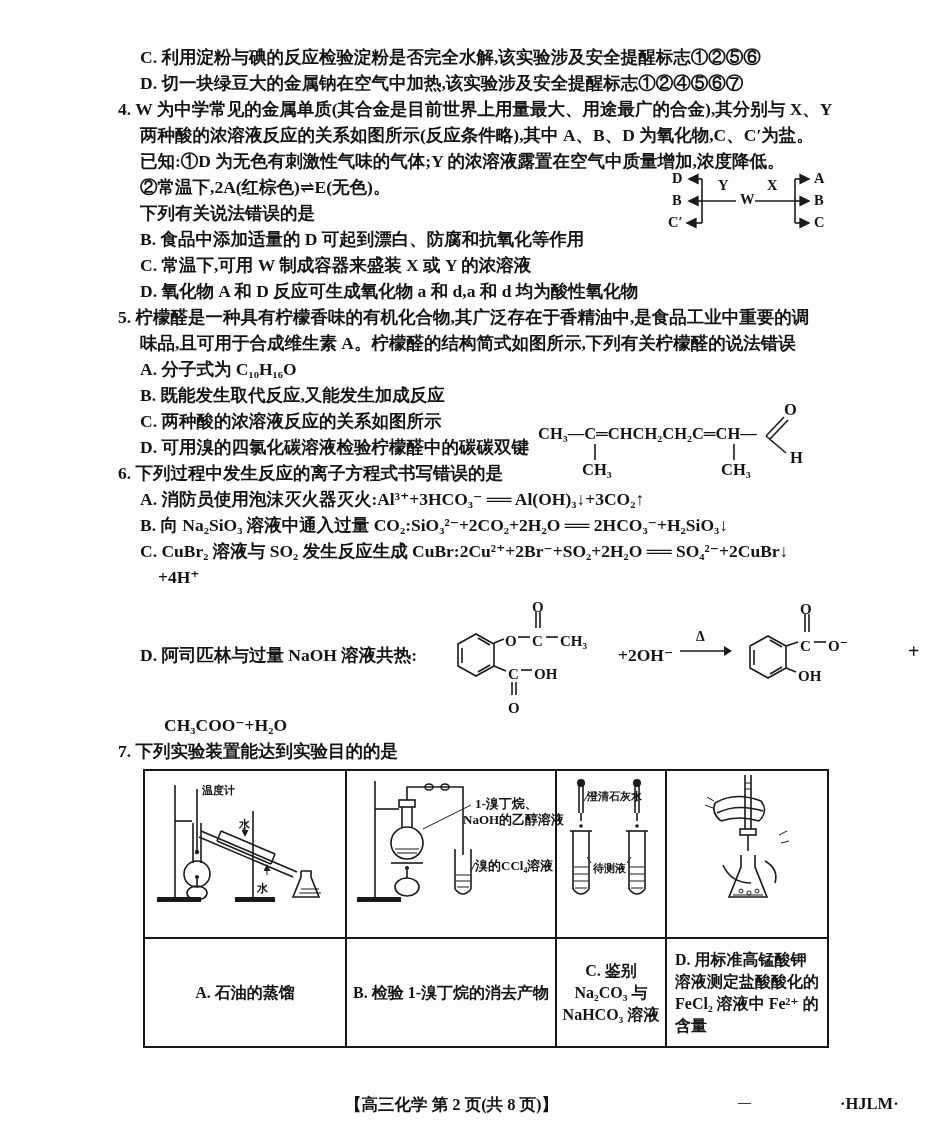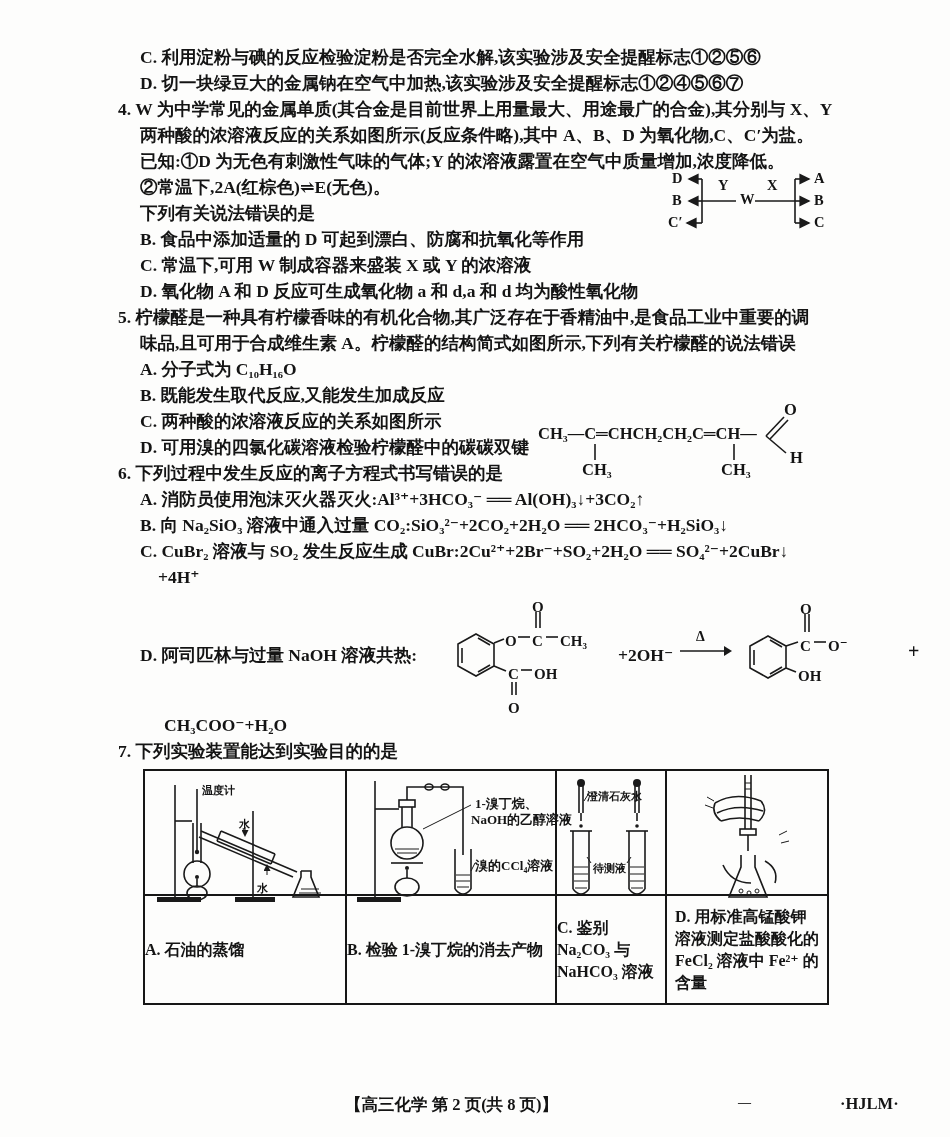--- a/index.html
+++ b/index.html
@@ -21,24 +21,24 @@
   .thin{stroke:#1a1a1a;stroke-width:1;fill:none;}
   .fillb{fill:#1a1a1a;stroke:none;}
   
   .drow{position:relative;height:118px;margin-top:4px;}
   .drow>span{position:absolute;white-space:nowrap;}
   .struct{position:absolute;font-size:15px;}
   .struct span{position:absolute;white-space:nowrap;}
   
   table.exp{border-collapse:collapse;margin:5px 0 0 25px;table-layout:fixed;}
   table.exp td{border:2px solid #161616;padding:0;vertical-align:middle;}
-  .app{position:relative;height:123px;}
+  .app{position:relative;height:166px;}
   .app span{position:absolute;white-space:nowrap;font-size:11px;}
   .app .sm{font-size:13px;}
-  .cap{height:99px;text-align:left;font-size:16px;line-height:22px;padding:4px 6px;}
+  .cap{height:99px;text-align:center;font-size:16px;line-height:22px;padding:4px 6px;}
   .cap.left{text-align:left;padding:4px 8px;}
   .footer span{position:absolute;font-size:16.5px;white-space:nowrap;}
 </style>
 </head>
 <body>
 
 <div class="page">
 
   <div class="content">
     <div class="ln ind">C. 利用淀粉与碘的反应检验淀粉是否完全水解,该实验涉及安全提醒标志①②⑤⑥</div>
@@ -192,21 +192,21 @@
               <line class="thin" x1="109" y1="110" x2="123" y2="110"></line>
               <line class="thin" x1="110" y1="116" x2="122" y2="116"></line>
               <line class="stroke" x1="44" y1="92" x2="76" y2="92"></line>
               <ellipse class="stroke" cx="60" cy="116" rx="12" ry="9"></ellipse>
               <line class="stroke" x1="60" y1="107" x2="60" y2="99"></line>
               <circle class="fillb" cx="60" cy="97" r="2"></circle>
               <line class="thin" x1="124" y1="34" x2="76" y2="58"></line>
               <line class="thin" x1="128" y1="92" x2="124" y2="100"></line>
             </svg>
             <span class="sm" style="left:128px;top:20px;">1-溴丁烷、</span>
-            <span class="sm" style="left:124px;top:36px;">NaOH的乙醇溶液</span>
+            <span class="sm" style="left:116px;top:36px;">NaOH的乙醇溶液</span>
             <span class="sm" style="left:128px;top:82px;">溴的CCl₄溶液</span>
           </div>
         </td>
 
         <td style="width:108px;">
           <div class="app">
             <svg width="106" height="143">
               <circle class="fillb" cx="24" cy="12" r="4"></circle>
               <line class="stroke" x1="22" y1="15" x2="22" y2="42"></line>
               <line class="stroke" x1="26" y1="15" x2="26" y2="42"></line>

